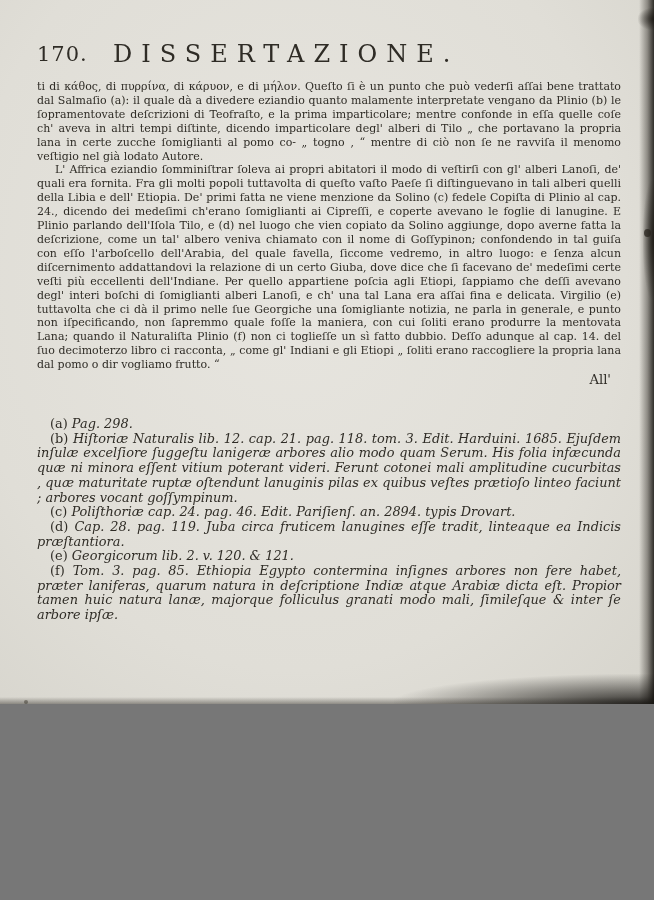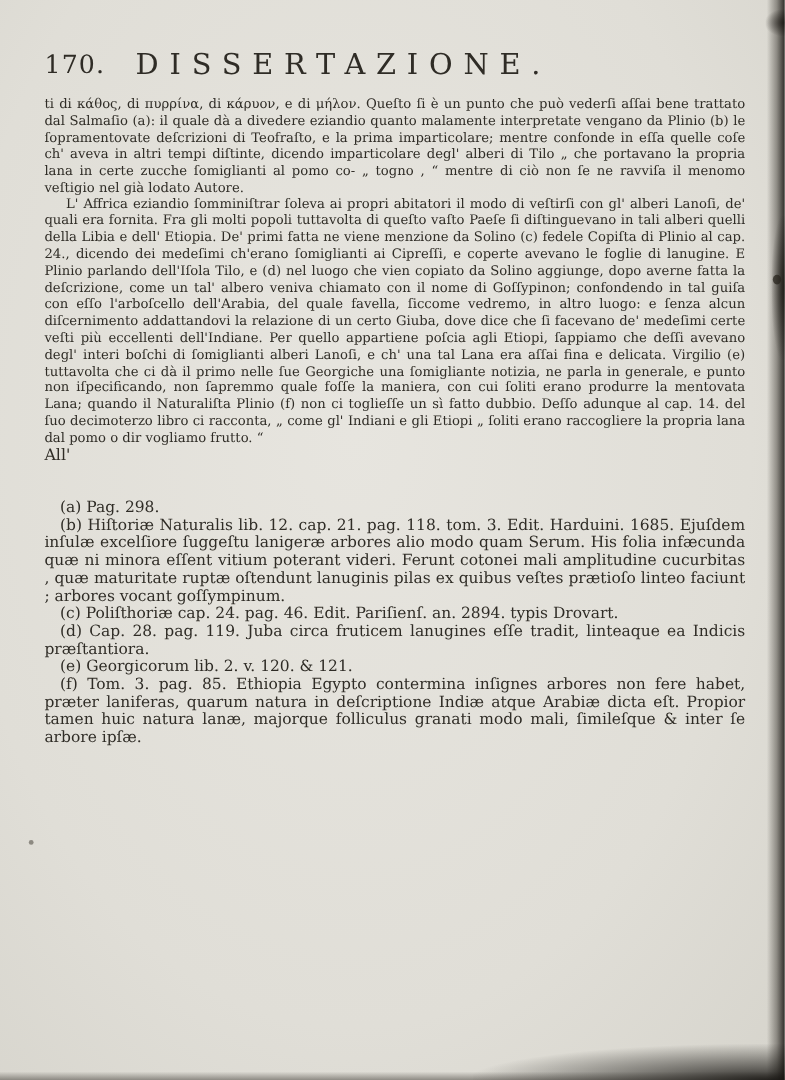--- a/index.html
+++ b/index.html
@@ -1,37 +1,37 @@
 <!DOCTYPE html>
 <html><head>
 <meta charset="utf-8">
 <style>
   html,body { margin:0; padding:0; background:#777; }
   .page {
     position:relative;
-    width:654px; height:900px;
+    width:654px; height:704px;
     margin:0 auto;
     overflow:hidden;
     background: radial-gradient(ellipse at 45% 40%, #e7e5df 0%, #e0ded7 65%, #d6d4cc 100%);
     font-family:"DejaVu Serif", "Liberation Serif", serif;
     color:#2f2c26;
   }
   .content { position:absolute; left:37px; right:33px; top:38px; }
 
   .header { position:relative; height:42px; }
   .page-num { position:absolute; left:0; top:4px; font-size:21px; letter-spacing:1px; }
   .running-title { position:absolute; left:76px; top:2px; font-size:24px; letter-spacing:9px; white-space:nowrap; }
 
   .bodytext p { margin:0; font-size:11px; line-height:13.9px; text-align:justify; }
   .bodytext .para2 { text-indent:18px; }
-  .catchword { text-align:left; padding-right:10px; font-size:13.2px; line-height:14px; margin-top:1px; }
+  .catchword { text-align:right; padding-right:10px; font-size:13.2px; line-height:14px; margin-top:1px; }
 
   .footnotes { margin-top:30px; }
   .footnotes p { margin:0; font-size:12.9px; line-height:14.7px; text-align:justify; text-indent:13px; }
-  .fn-text { }
+  .fn-text { font-style:italic; }
   .fn-label { font-style:normal; }
 
   
   .edge-right {
     position:absolute; top:0; right:0; width:15px; height:100%;
     background:linear-gradient(to right, rgba(50,46,40,0) 0%, rgba(48,44,38,0.45) 55%, rgba(24,22,18,0.88) 100%);
     pointer-events:none;
   }
   .edge-right-blot {
     position:absolute; top:180px; right:0; width:11px; height:120px;

